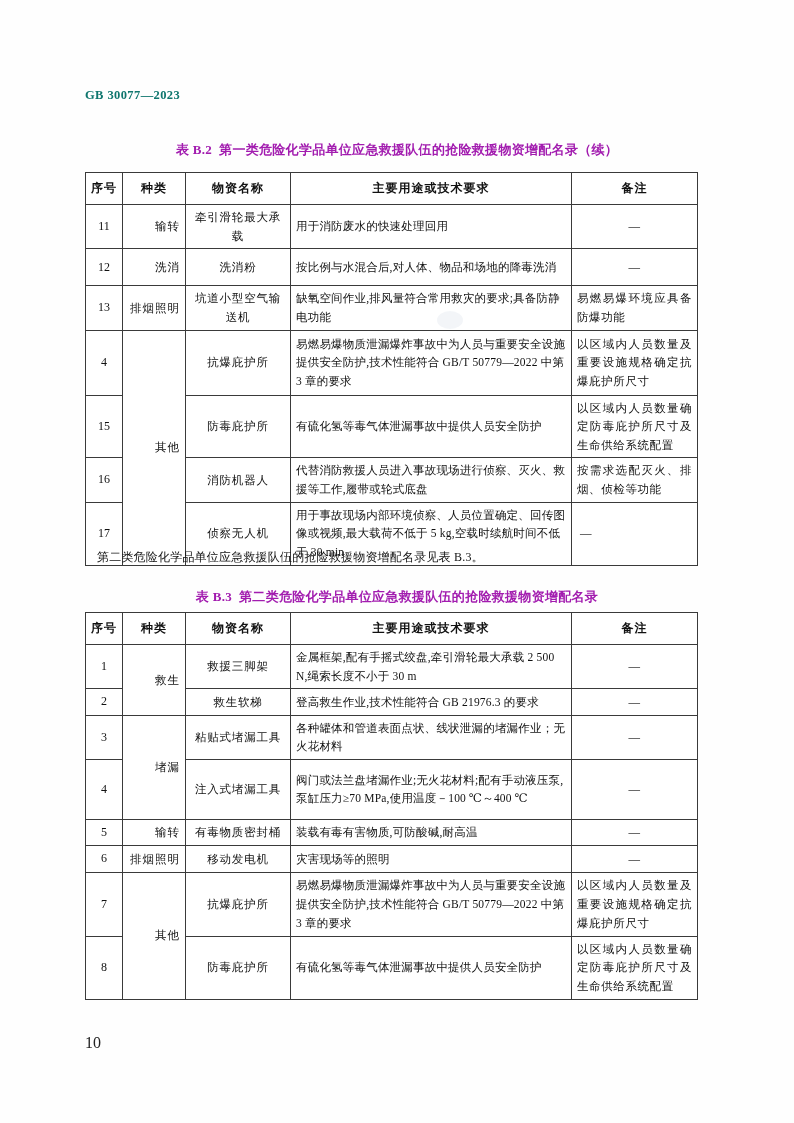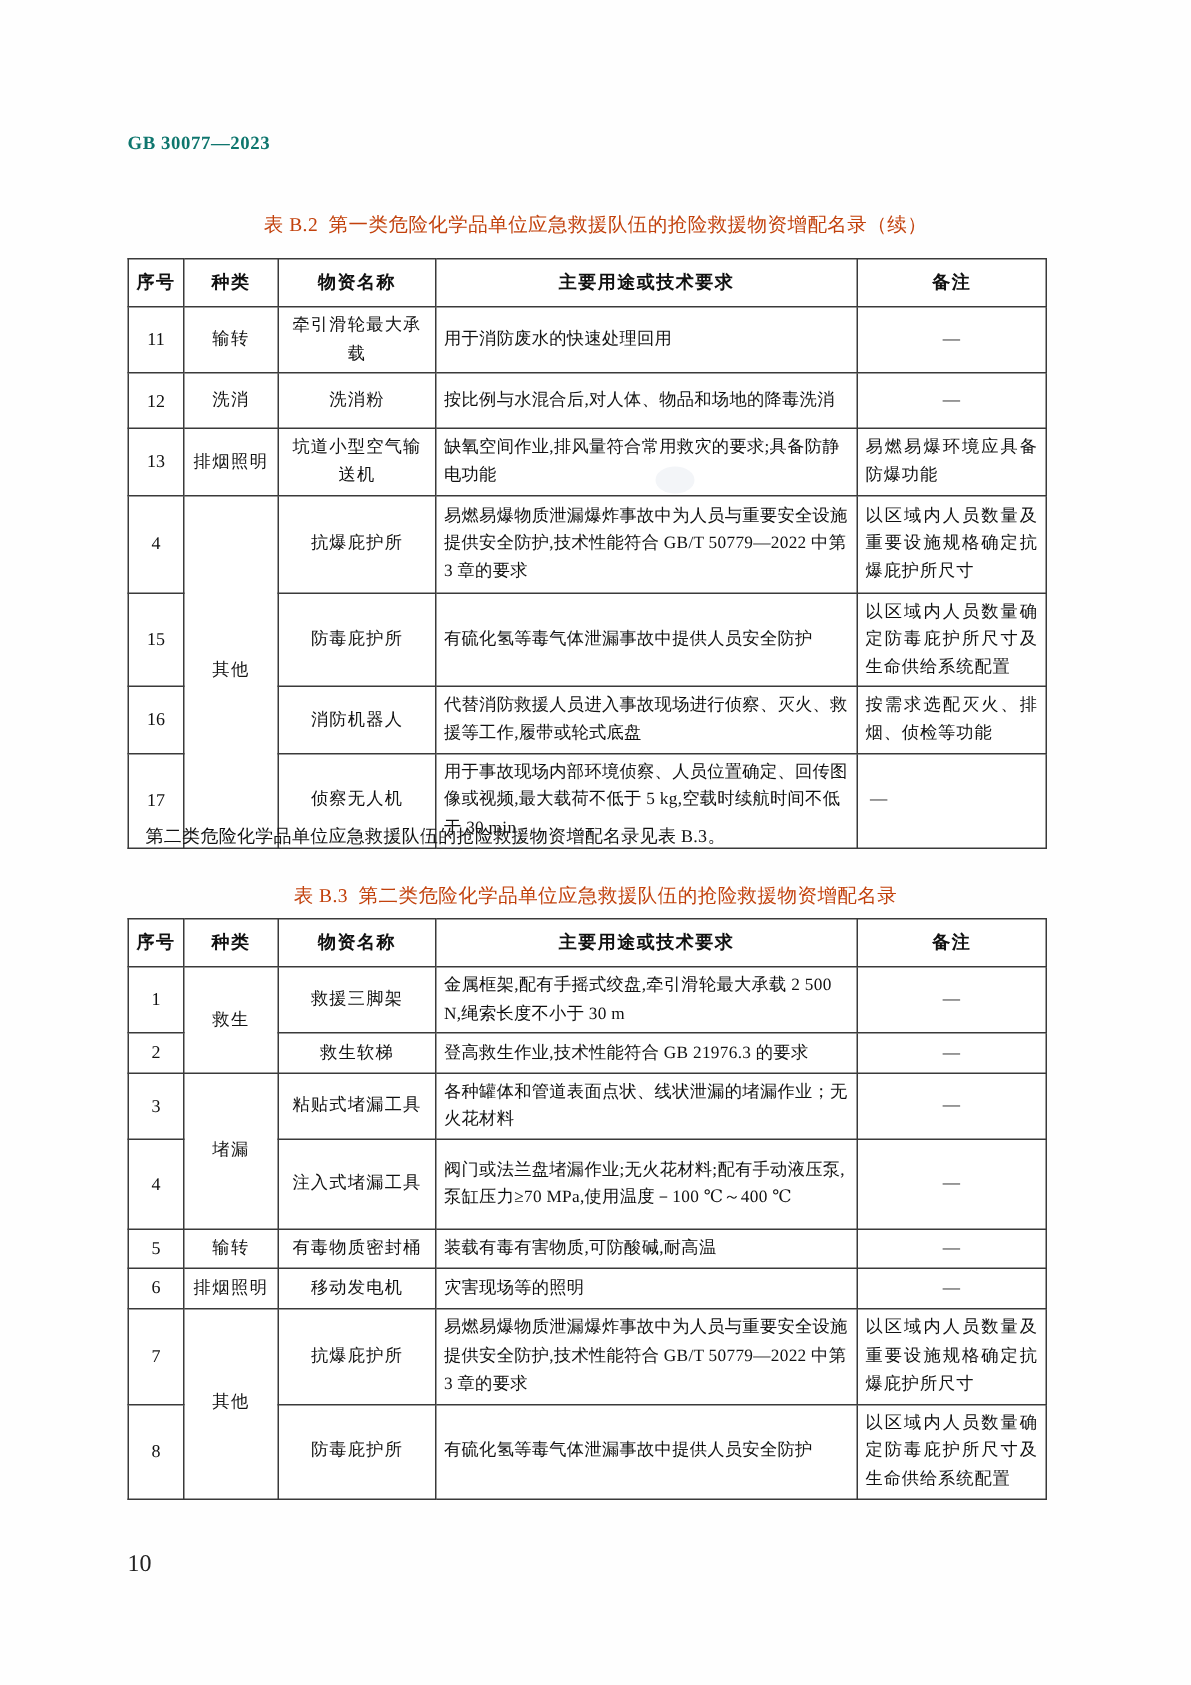--- a/index.html
+++ b/index.html
@@ -34,23 +34,23 @@
     color: #0f766e;
     white-space: nowrap;
   }
 
   
   .table-caption {
     position: absolute;
     left: 0;
     width: 794px;
     text-align: center;
-    font-weight: normal;
+    font-weight: bold;
     font-size: 13px;
-    color: #c2410c;
+    color: #a21caf;
     letter-spacing: 0.3px;
   }
   .table-caption .cap-num { margin-right: 7px; }
   #caption-b2 { top: 141px; }
   #caption-b3 { top: 588px; }
 
   
   .body-para {
     position: absolute;
     left: 71px;
@@ -92,21 +92,21 @@
     padding: 2px 4px;
     letter-spacing: 1px;
   }
   td.c-idx {
     text-align: center;
     font-family: "Liberation Serif", serif;
     font-size: 12px;
     margin-top: 19px;
   }
   td.c-kind {
-    text-align: center;
+    text-align: right;
     letter-spacing: 1px;
     font-size: 11.5px;
     margin-top: 40px;
   }
   td.c-name {
     text-align: center;
     letter-spacing: 0.8px;
     font-size: 11.5px;
   }
   td.c-use {

